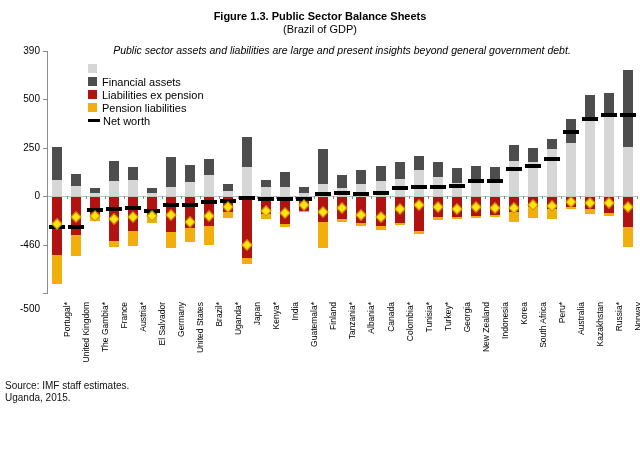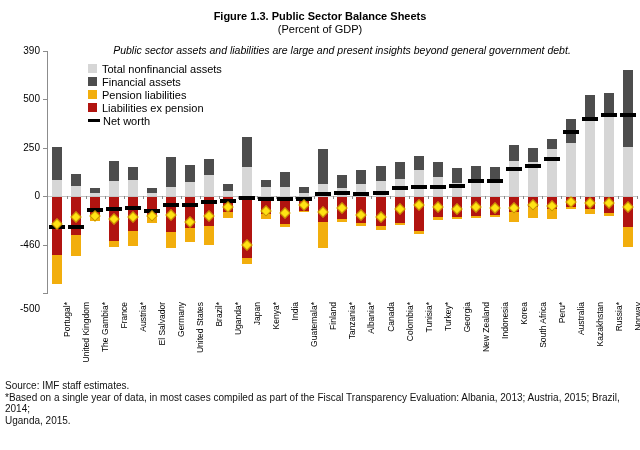--- a/index.html
+++ b/index.html
@@ -23,40 +23,39 @@
   .lrow{display:flex;align-items:center;height:13px;}
   .lsw{width:9px;height:9px;margin-right:5px;flex:0 0 auto;}
   .lsw.dash-sw{width:12px;height:3px;margin-right:3px;}
   .footer{position:absolute;left:5px;top:380px;width:632px;font-size:10px;line-height:11.5px;color:#111;}
 </style>
 </head>
 <body>
 
 <div id="page">
   <div class="title">Figure 1.3. Public Sector Balance Sheets</div>
-  <div class="subtitle">(Percent of GDP)</div>
+  <div class="subtitle">(Brazil of GDP)</div>
   <div class="caption">Public sector assets and liabilities are large and present insights beyond general government debt.</div>
 
   <div id="chart">
     <div id="legend">
         <div class="lrow">
           <span class="lsw" style="background: rgb(214, 214, 214);"></span>
-          <span>Total nonfinancial assets</span>
         </div>
         <div class="lrow">
           <span class="lsw" style="background: rgb(77, 77, 77);"></span>
           <span>Financial assets</span>
         </div>
         <div class="lrow">
+          <span class="lsw" style="background: rgb(177, 20, 16);"></span>
+          <span>Liabilities ex pension</span>
+        </div>
+        <div class="lrow">
           <span class="lsw" style="background: rgb(242, 174, 13);"></span>
           <span>Pension liabilities</span>
-        </div>
-        <div class="lrow">
-          <span class="lsw" style="background: rgb(177, 20, 16);"></span>
-          <span>Liabilities ex pension</span>
         </div>
         <div class="lrow">
           <span class="lsw dash-sw" style="background: rgb(0, 0, 0);"></span>
           <span>Net worth</span>
         </div>
       </div>
   <div class="seg" style="left: 47px; top: 51px; width: 1px; height: 243px; background: rgb(140, 140, 140);"></div>
       <div class="tick" style="left: 43px; top: 51px; width: 4px; height: 1px; background: rgb(140, 140, 140);"></div>
       <div class="ylab" style="left: 6px; top: 46px;">390</div>
       <div class="tick" style="left: 43px; top: 99.4px; width: 4px; height: 1px; background: rgb(140, 140, 140);"></div>
@@ -316,16 +315,15 @@
       <div class="seg" style="left: 622.9px; top: 70.36px; width: 10px; height: 76.8592px; background: rgb(77, 77, 77);"></div>
       <div class="seg" style="left: 622.9px; top: 197.2px; width: 10px; height: 29.4272px; background: rgb(177, 20, 16);"></div>
       <div class="seg" style="left: 622.9px; top: 226.627px; width: 10px; height: 19.9408px; background: rgb(242, 174, 13);"></div>
       <div class="dash" style="left: 619.9px; top: 112.888px; width: 16px; height: 4px; background: rgb(0, 0, 0);"></div>
       <div class="diamond" style="left: 623.9px; top: 203.235px; background: rgb(255, 227, 20);"></div>
       <div class="xlab" style="left: 552.9px; top: 302px;">Norway</div>
     </div>
 
   <div class="footer">
     <div>Source: IMF staff estimates.</div>
-    <div>*Based on a single year of data, in most cases compiled as part of the Fiscal Transparency Evaluation: Albania, 2013; Austria, 2015; Brazil, 2014;</div>
     <div>Uganda, 2015.</div>
   </div>
 </div>
 
 </body></html>

